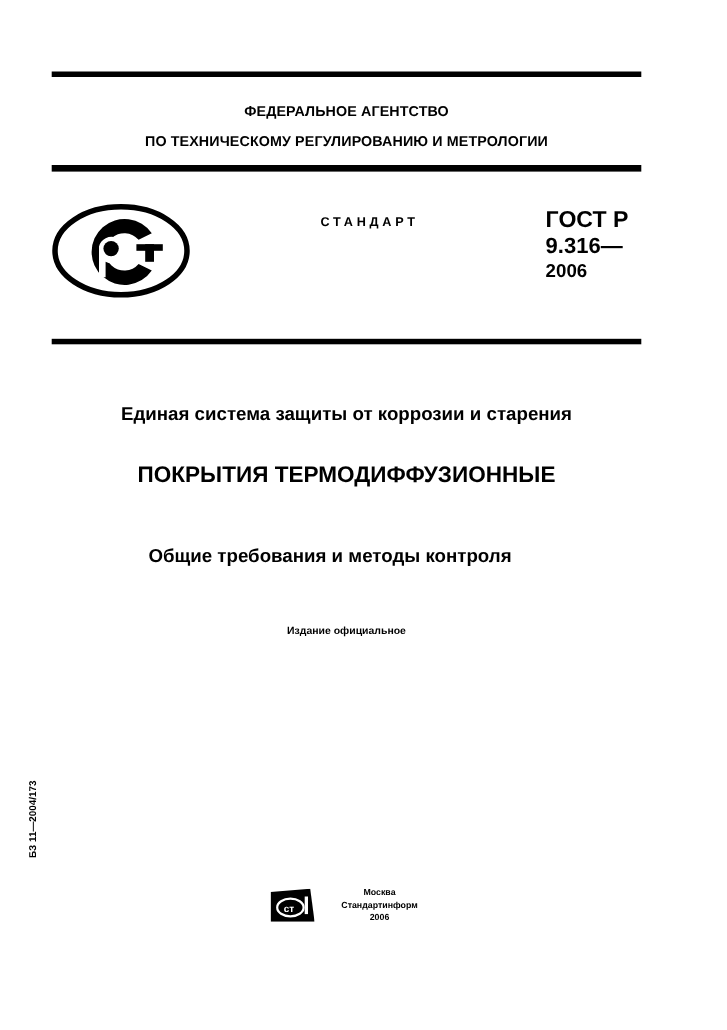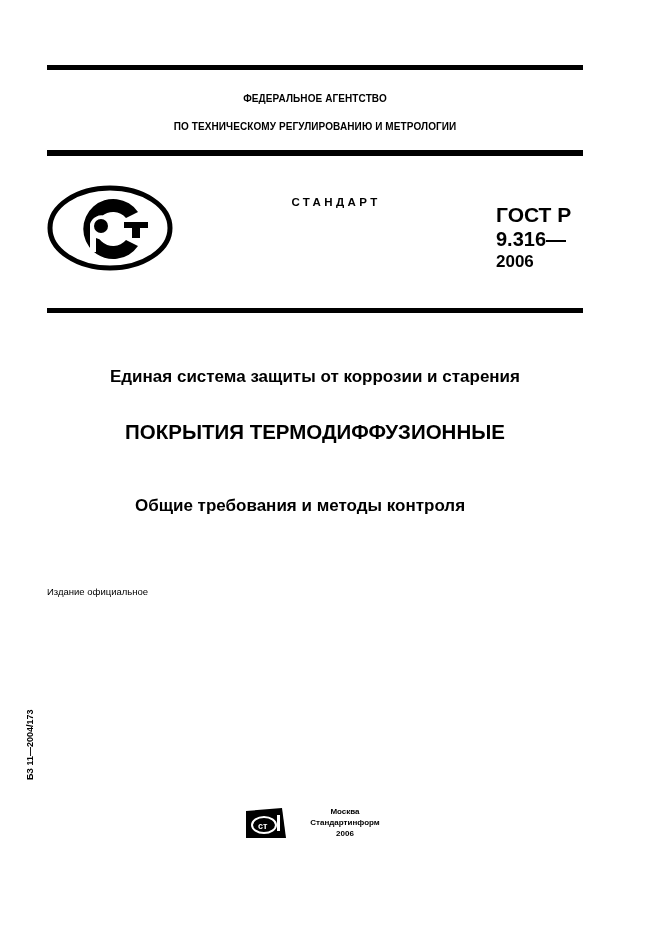--- a/index.html
+++ b/index.html
@@ -3,38 +3,38 @@
   <meta charset="utf-8">
   <style>
     html, body { margin: 0; padding: 0; background: #ffffff; }
     body { width: 661px; height: 936px; position: relative; overflow: hidden;
            font-family: "Liberation Sans", "DejaVu Sans", sans-serif; color: #000; }
     .rule { position: absolute; left: 47px; width: 536px; background: #000; }
     .r1 { top: 65px; height: 5px; }
     .r2 { top: 150px; height: 6px; }
     .r3 { top: 308px; height: 5px; }
     .agency { position: absolute; left: 47px; width: 536px; text-align: center;
-              font-weight: bold; font-size: 10px; letter-spacing: 0.1px; }
+              font-weight: bold; font-size: 13px; letter-spacing: 0.1px; }
     .agency.l1 { top: 93px; }
     .agency.l2 { top: 121px; }
     .logo { position: absolute; left: 46px; top: 184px; width: 128px; height: 88px; }
     .national { position: absolute; left: 226px; top: 193px; width: 220px; text-align: center;
                 font-weight: bold; font-size: 11.5px; line-height: 19px; letter-spacing: 3.4px; }
     .gost { position: absolute; left: 496px; top: 188px; font-weight: bold; }
-    .gost .g1 { font-size: 21px; line-height: 24px; display: block; margin-top: 15px; }
+    .gost .g1 { font-size: 21px; line-height: 24px; display: block; }
     .gost .g2 { font-size: 20px; line-height: 24px; display: block; }
     .gost .g3 { font-size: 17px; line-height: 22px; display: block; }
     .series { position: absolute; left: 47px; width: 536px; top: 367px; text-align: center;
               font-weight: bold; font-size: 17px; }
     .title { position: absolute; left: 47px; width: 536px; top: 418px; text-align: center;
              font-weight: bold; font-size: 20.5px; line-height: 27px; }
     .subtitle { position: absolute; left: 32px; width: 536px; top: 496px; text-align: center;
                 font-weight: bold; font-size: 17px; }
-    .edition { position: absolute; left: 47px; width: 536px; top: 586px; 
-               font-weight: normal; font-size: 9.5px; }
+    .edition { position: absolute; left: 47px; width: 536px; top: 568px; text-align: center;
+               font-weight: bold; font-size: 9.5px; }
     .side-code { position: absolute; left: 25px; top: 780px; transform-origin: left top;
                  transform: rotate(-90deg); font-weight: bold; font-size: 9px; white-space: nowrap; }
     .pub-logo { position: absolute; left: 246px; top: 808px; width: 40px; height: 30px; }
     .pub-text { position: absolute; left: 300px; top: 806px; width: 90px; text-align: center;
                 font-weight: bold; font-size: 8px; line-height: 11px; }
   </style>
 </head>
 <body>
 
 <div class="rule r1"></div>

